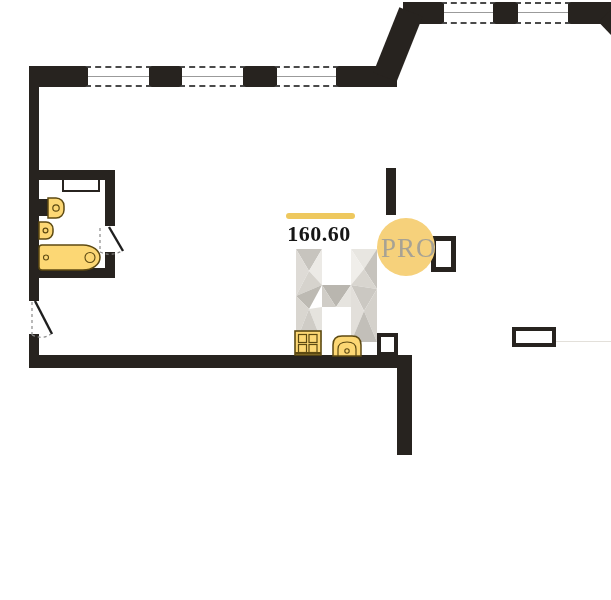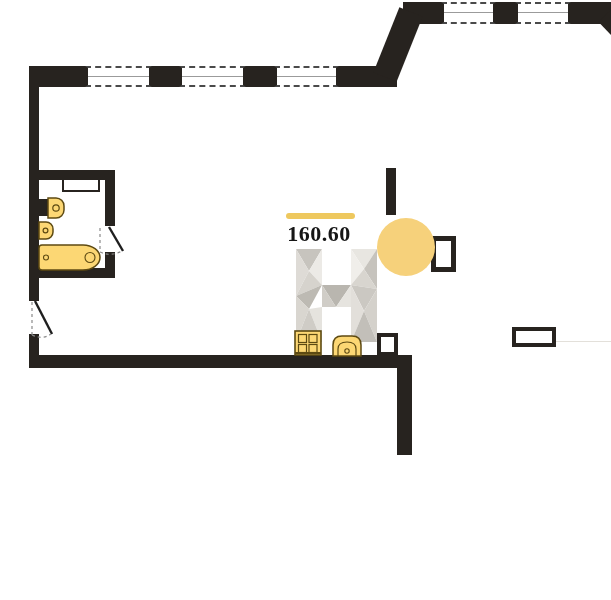--- a/index.html
+++ b/index.html
@@ -190,14 +190,15 @@
     <g>
       <path d="M304,356 V345 Q304,336 313,336 H323 Q332,336 332,345 V356 Z" fill="var(--fixture-fill)" stroke="var(--fixture-stroke)" stroke-width="1.5"></path>
       <path d="M309,356 V349 Q309,342 318,342 Q327,342 327,349 V356" fill="none" stroke="var(--fixture-stroke)" stroke-width="1.2"></path>
       <circle cx="318" cy="351" r="2.2" fill="none" stroke="var(--fixture-stroke)" stroke-width="1.1"></circle>
     </g>
   </svg>
 
   <div class="area-underline"></div>
   <div class="area-label">160.60</div>
   <div class="pro-badge"></div>
+  <div class="pro-badge-text">PRO</div>
 
 </div>
 
 </body></html>

